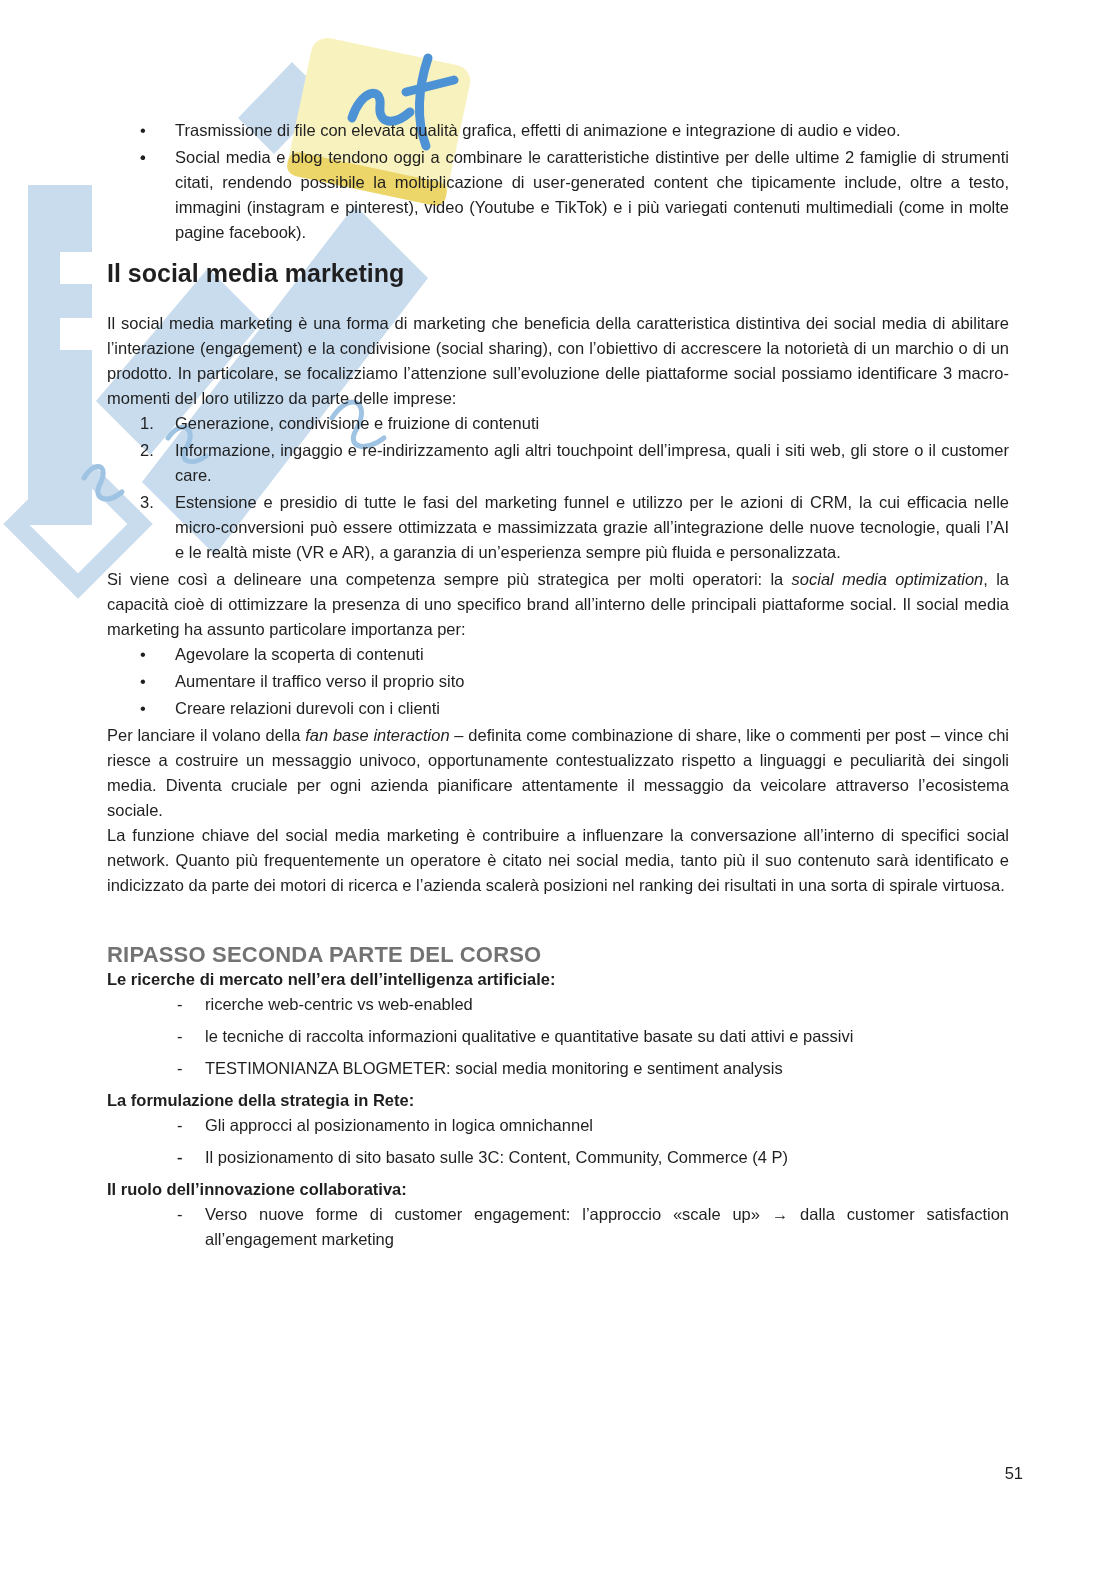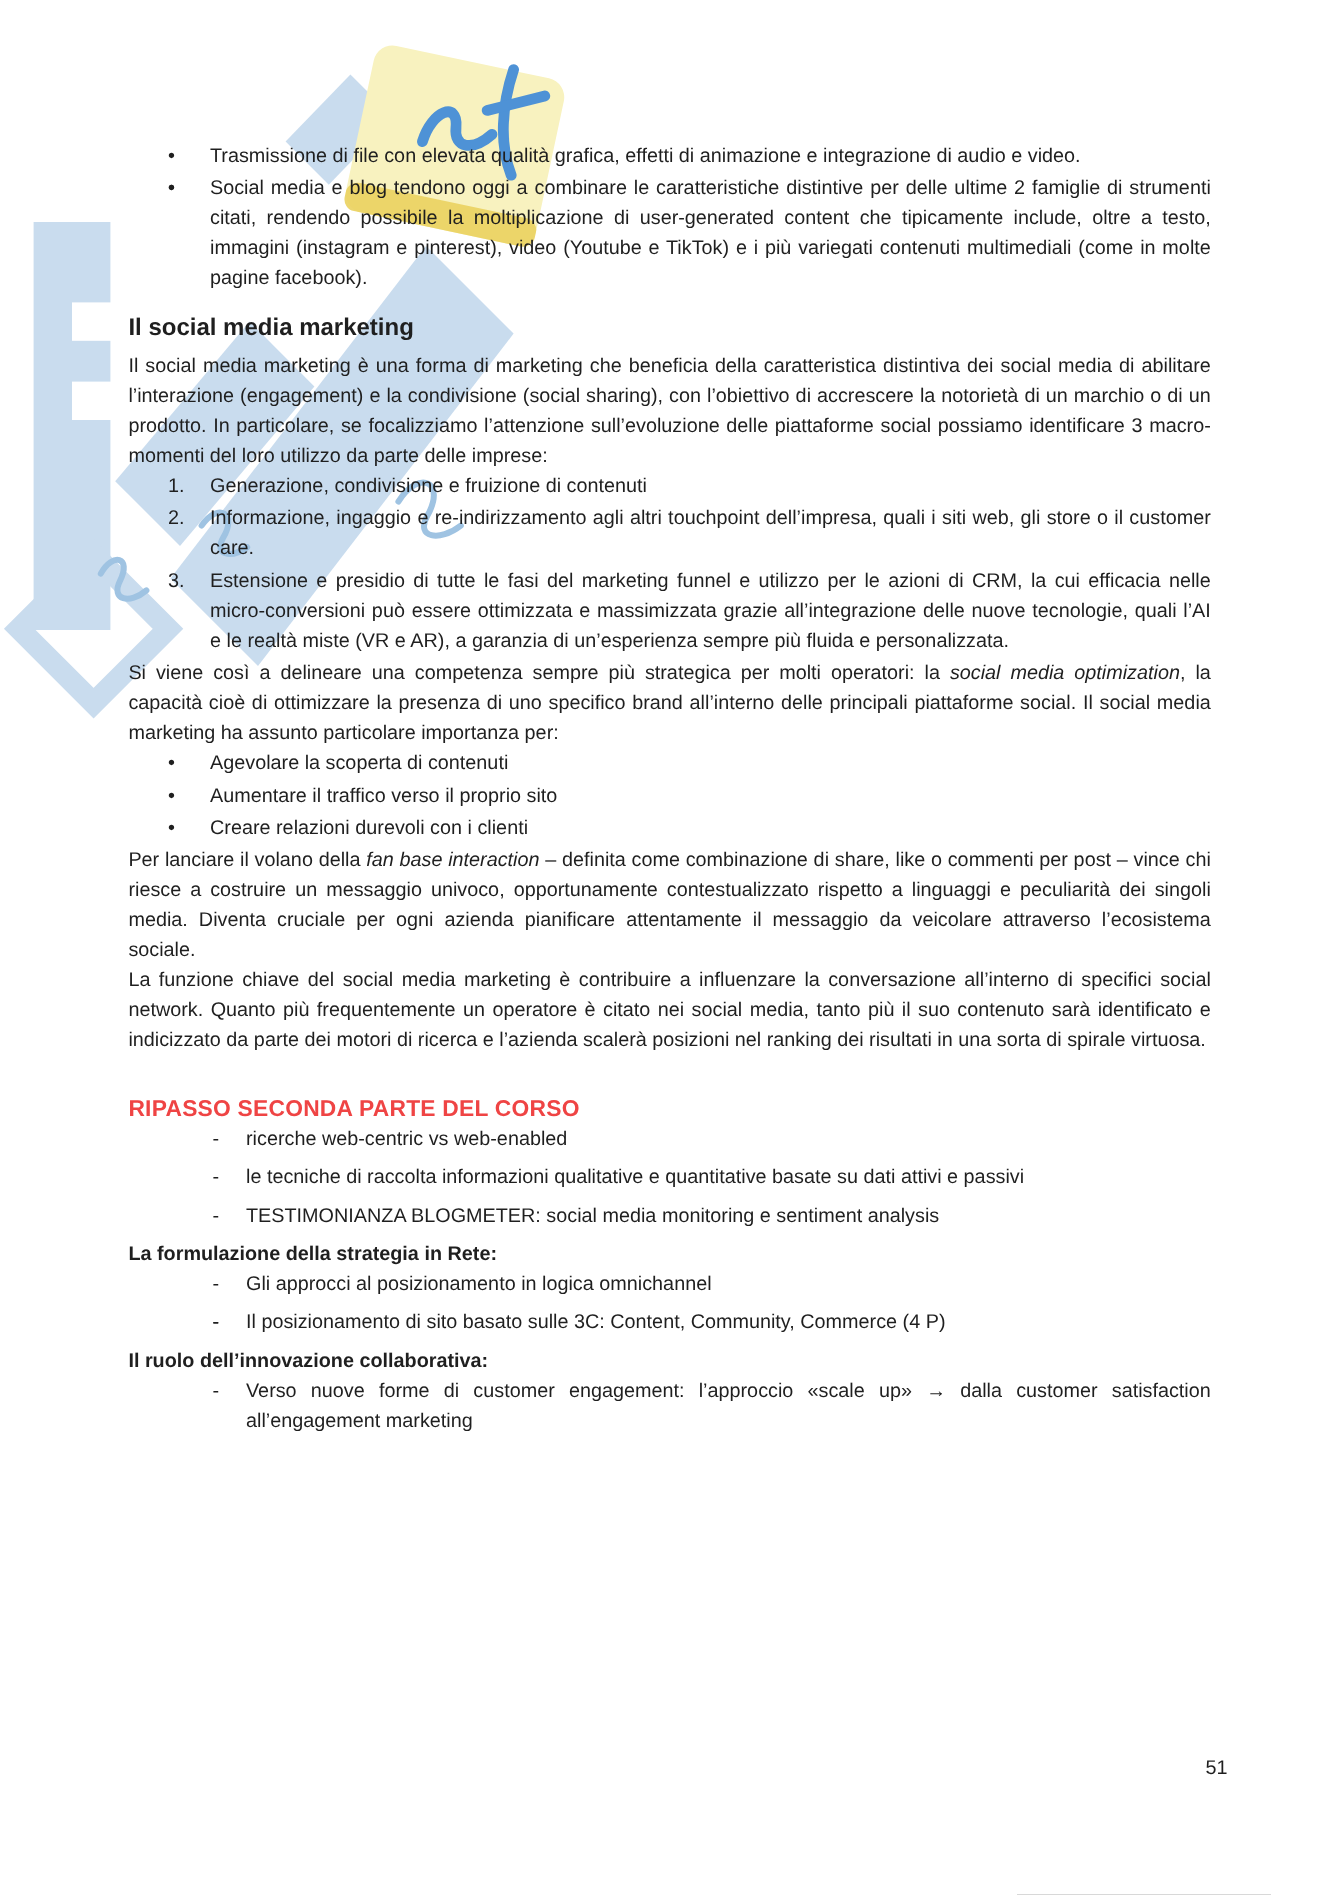--- a/index.html
+++ b/index.html
@@ -15,27 +15,27 @@
   .watermark{position:absolute;left:0;top:0;pointer-events:none;}
   .content{
     position:absolute;left:107px;top:118px;width:902px;
     font-size:16.5px;line-height:25px;
   }
   .content p,.content ul,.content ol,.content h2,.content h3{margin:0;padding:0;list-style:none;}
   .just{text-align:justify;}
   .it{font-style:italic;}
   li{position:relative;padding-left:68px;margin-bottom:2px;text-align:justify;}
   .marker{position:absolute;left:33px;top:0;}
-  h2.sec-title{font-size:20px;font-weight:bold;margin:16px 0 7px 0;}
+  h2.sec-title{font-size:25px;font-weight:bold;margin:16px 0 25px 0;}
   .numlist{margin-top:6px;}
   .p-competenza{margin-top:4px;}
   .smm-bullets{margin-top:20px;}
   .p-fanbase{margin-top:26px;}
   .p-funzione{margin-top:22px;}
-  h3.ripasso{font-size:19px;font-weight:bold;color:#ef4444;margin-top:32px;letter-spacing:.2px;}
+  h3.ripasso{font-size:22px;font-weight:bold;color:#737373;margin-top:44px;letter-spacing:.2px;}
   .gtitle{font-weight:bold;margin-top:19px;}
   .dashes{margin-top:10px;}
   .dashes li{padding-left:98px;margin-bottom:7px;}
   .dashes .marker{left:70px;}
   .pagenum{position:absolute;top:1464px;right:93px;font-size:16.5px;color:#1f1f1f;}
 </style>
 </head>
 <body>
 
 <div class="page">
@@ -117,20 +117,21 @@
         <span>Creare relazioni durevoli con i clienti</span>
       </li>
     </ul>
 
     <p class="just p-fanbase"><span>Per lanciare il volano della </span><span class="it">fan base interaction</span><span> – definita come combinazione di share, like o commenti per post – vince chi riesce a costruire un messaggio univoco, opportunamente contestualizzato rispetto a linguaggi e peculiarità dei singoli media. Diventa cruciale per ogni azienda pianificare attentamente il messaggio da veicolare attraverso l’ecosistema sociale.</span></p>
 
     <p class="just p-funzione">La funzione chiave del social media marketing è contribuire a influenzare la conversazione all’interno di specifici social network. Quanto più frequentemente un operatore è citato nei social media, tanto più il suo contenuto sarà identificato e indicizzato da parte dei motori di ricerca e l’azienda scalerà posizioni nel ranking dei risultati in una sorta di spirale virtuosa.</p>
 
     <h3 class="ripasso">RIPASSO SECONDA PARTE DEL CORSO</h3>
 
+    <p class="gtitle">Le ricerche di mercato nell’era dell’intelligenza artificiale:</p>
     <ul class="dashes">
       <li>
         <span class="marker">-</span>
         <span>ricerche web-centric vs web-enabled</span>
       </li>
       <li>
         <span class="marker">-</span>
         <span>le tecniche di raccolta informazioni qualitative e quantitative basate su dati attivi e passivi</span>
       </li>
       <li>

